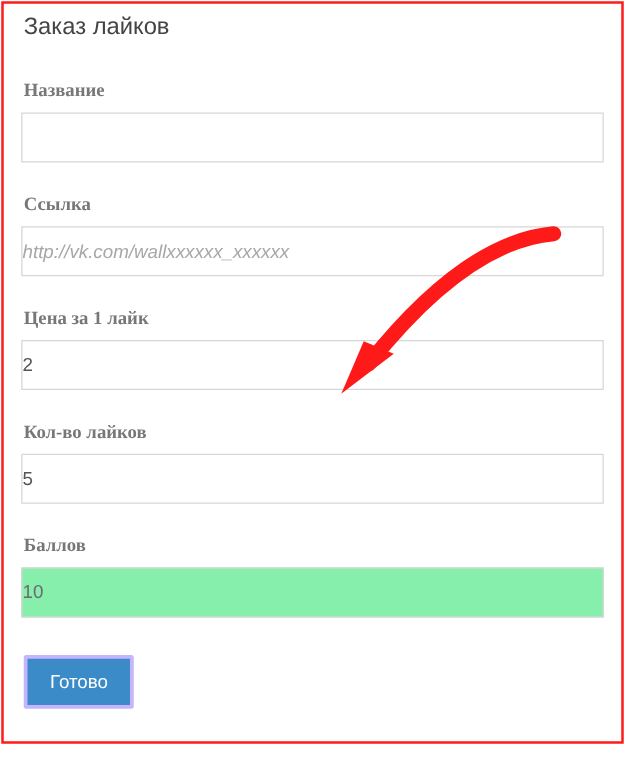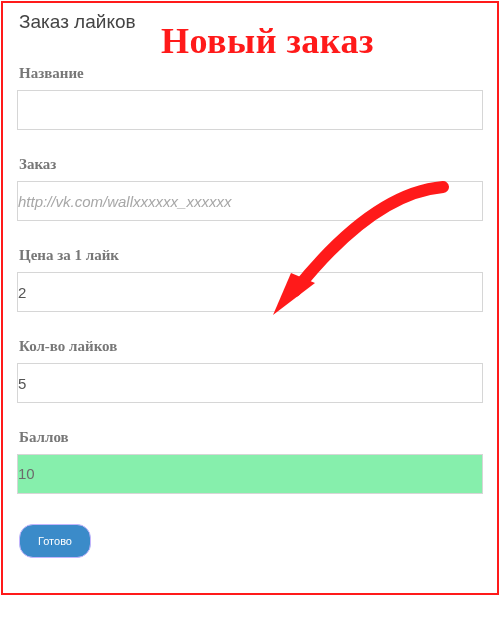--- a/index.html
+++ b/index.html
@@ -66,60 +66,59 @@
     background: #86efac;
     color: #6c6c6c;
     line-height: 38px;
   }
 
   .submit {
     margin-top: 30px;
     margin-left: 2px;
     display: inline-block;
     background: #3b8bc9;
-    border: 1px solid #c4b5fd;
+    border: 3px solid #c4b5fd;
     color: #fff;
-    font-size: 11px;
+    font-size: 15px;
     padding: 10px 18px;
     cursor: pointer;
-    border-radius: 14px;
+    border-radius: 2px;
   }
 
   .arrow {
     position: absolute;
     left: 270px;   
     top: 180px;    
     width: 180px;
     height: 150px;
     overflow: visible;
     pointer-events: none;
   }
 </style>
 </head>
 <body>
 
 <div class="frame">
 
   <div class="title">Заказ лайков</div>
 
-  <div class="overlay-label">Новый заказ</div>
 
   <svg class="arrow" viewBox="0 0 180 150">
 
     <path d="M170 4 Q 100 10, 22 108" fill="none" stroke="#ff1a1a" stroke-width="12" stroke-linecap="round"></path>
 
     <polygon points="0,132 42,100 18,90" fill="#ff1a1a"></polygon>
   </svg>
 
   
   <div class="field-label first">Название</div>
   <input class="text-input" type="text" value="" style="">
 
   
-  <div class="field-label">Заказ</div>
+  <div class="field-label">Ссылка</div>
   <input class="text-input" type="text" placeholder="http://vk.com/wallxxxxxx_xxxxxx" style="">
 
   
   <div class="field-label">Цена за 1 лайк</div>
   <input class="text-input" type="text" value="2" style="">
 
   
   <div class="field-label">Кол-во лайков</div>
   <input class="text-input" type="text" value="5" style="">
 

